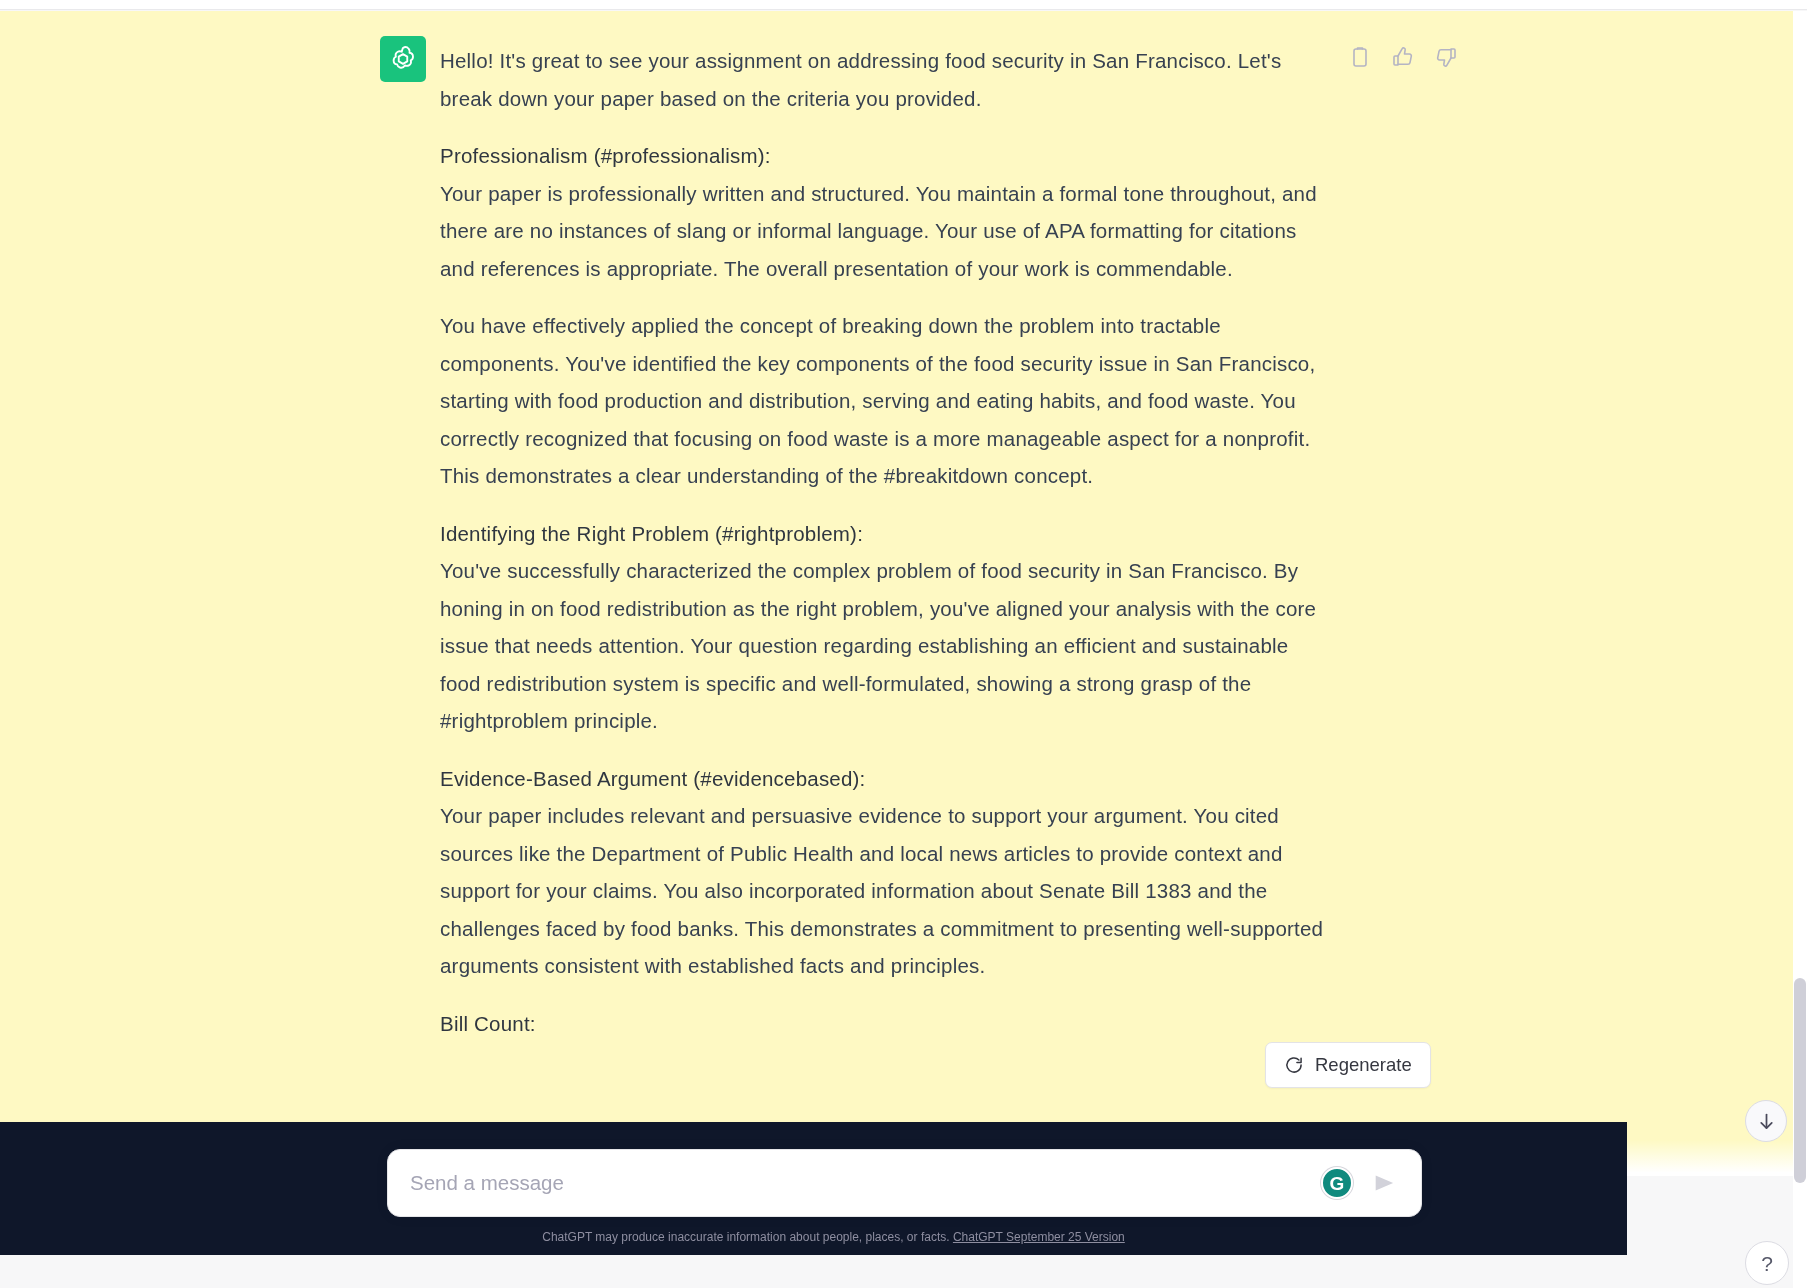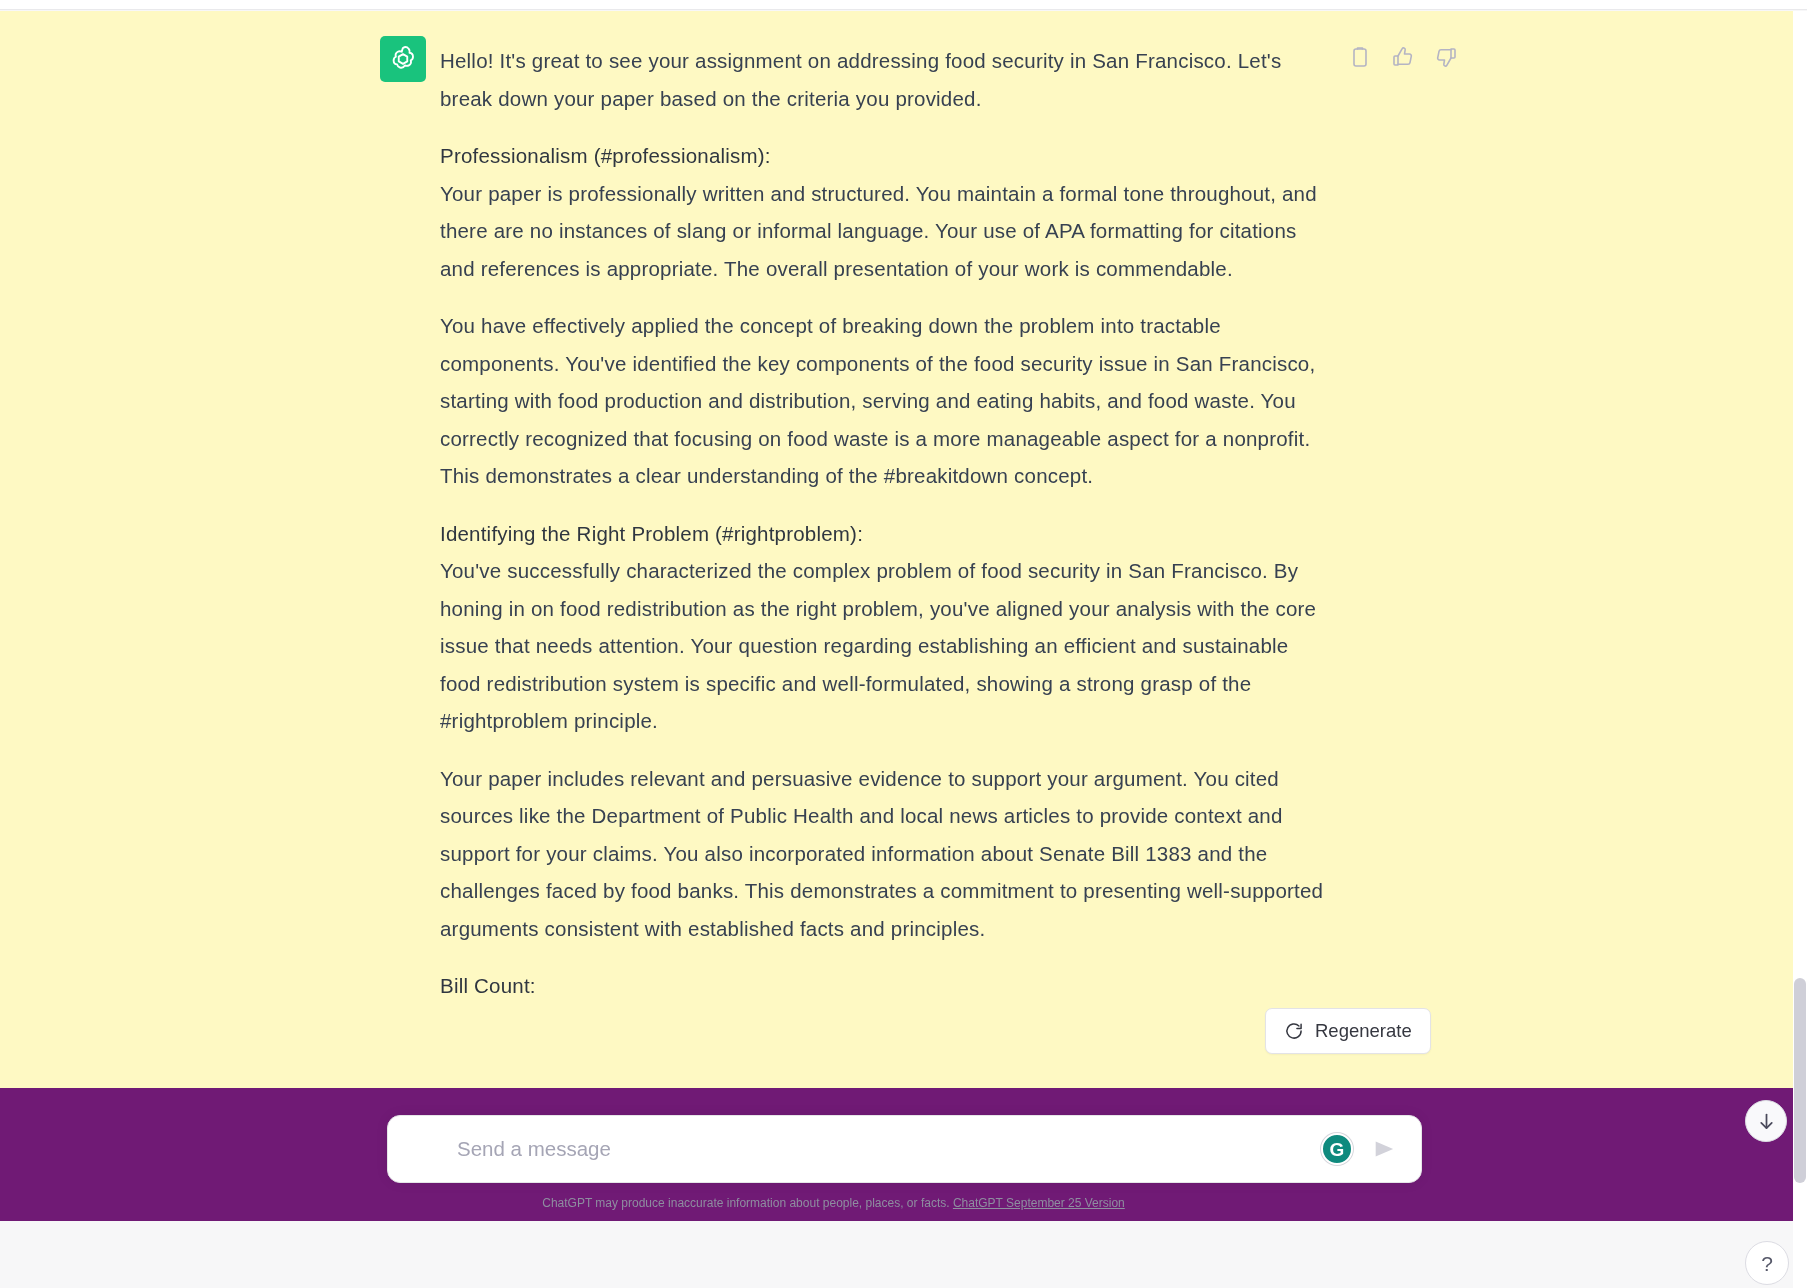--- a/index.html
+++ b/index.html
@@ -110,24 +110,24 @@
     width: 1807px;
     height: 36px;
     background: linear-gradient(to bottom, rgba(247,247,248,0) 0%, #ffffff 90%);
     pointer-events: none;
   }
 
   
   #composer-region {
     position: absolute;
     left: 0;
-    top: 1088px;
-    width: 1807px;
+    top: 1122px;
+    width: 1627px;
     height: 133px;
-    background: #701a75;
+    background: #0f172a;
   }
 
   #regenerate-btn {
     position: absolute;
     top: -80px;
     left: 1265px;
     display: flex;
     align-items: center;
     gap: 11px;
     background: #ffffff;
@@ -159,21 +159,20 @@
 
   #composer-input {
     flex: 1 1 auto;
     border: none;
     outline: none;
     background: transparent;
     font-family: "Liberation Sans", sans-serif;
     font-size: 20.5px;
     color: #374151;
     height: 100%;
-    margin-left: 47px;
   }
   #composer-input::placeholder { color: #a5a5b5; }
 
   #grammarly-badge {
     width: 32px; height: 32px;
     border-radius: 50%;
     background: #0f8a7e;
     border: 2px solid #ffffff;
     box-shadow: 0 0 0 1px #d7d7dd;
     color: #ffffff;
@@ -298,20 +297,21 @@
       <p>Your paper is professionally written and structured. You maintain a formal tone throughout, and there are no instances of slang or informal language. Your use of APA formatting for citations and references is appropriate. The overall presentation of your work is commendable.</p>
       <div class="sec-gap"></div>
 
       <p>You have effectively applied the concept of breaking down the problem into tractable components. You've identified the key components of the food security issue in San Francisco, starting with food production and distribution, serving and eating habits, and food waste. You correctly recognized that focusing on food waste is a more manageable aspect for a nonprofit. This demonstrates a clear understanding of the #breakitdown concept.</p>
       <div class="sec-gap"></div>
 
       <div class="heading">Identifying the Right Problem (#rightproblem):</div>
       <p>You've successfully characterized the complex problem of food security in San Francisco. By honing in on food redistribution as the right problem, you've aligned your analysis with the core issue that needs attention. Your question regarding establishing an efficient and sustainable food redistribution system is specific and well-formulated, showing a strong grasp of the #rightproblem principle.</p>
       <div class="sec-gap"></div>
 
+      <div class="heading">Evidence-Based Argument (#evidencebased):</div>
       <p>Your paper includes relevant and persuasive evidence to support your argument. You cited sources like the Department of Public Health and local news articles to provide context and support for your claims. You also incorporated information about Senate Bill 1383 and the challenges faced by food banks. This demonstrates a commitment to presenting well-supported arguments consistent with established facts and principles.</p>
       <div class="sec-gap"></div>
 
       <div class="heading">Bill Count:</div>
 
     </div>
   </div>
 
   <div id="msg-actions">
     <span class="ic">

